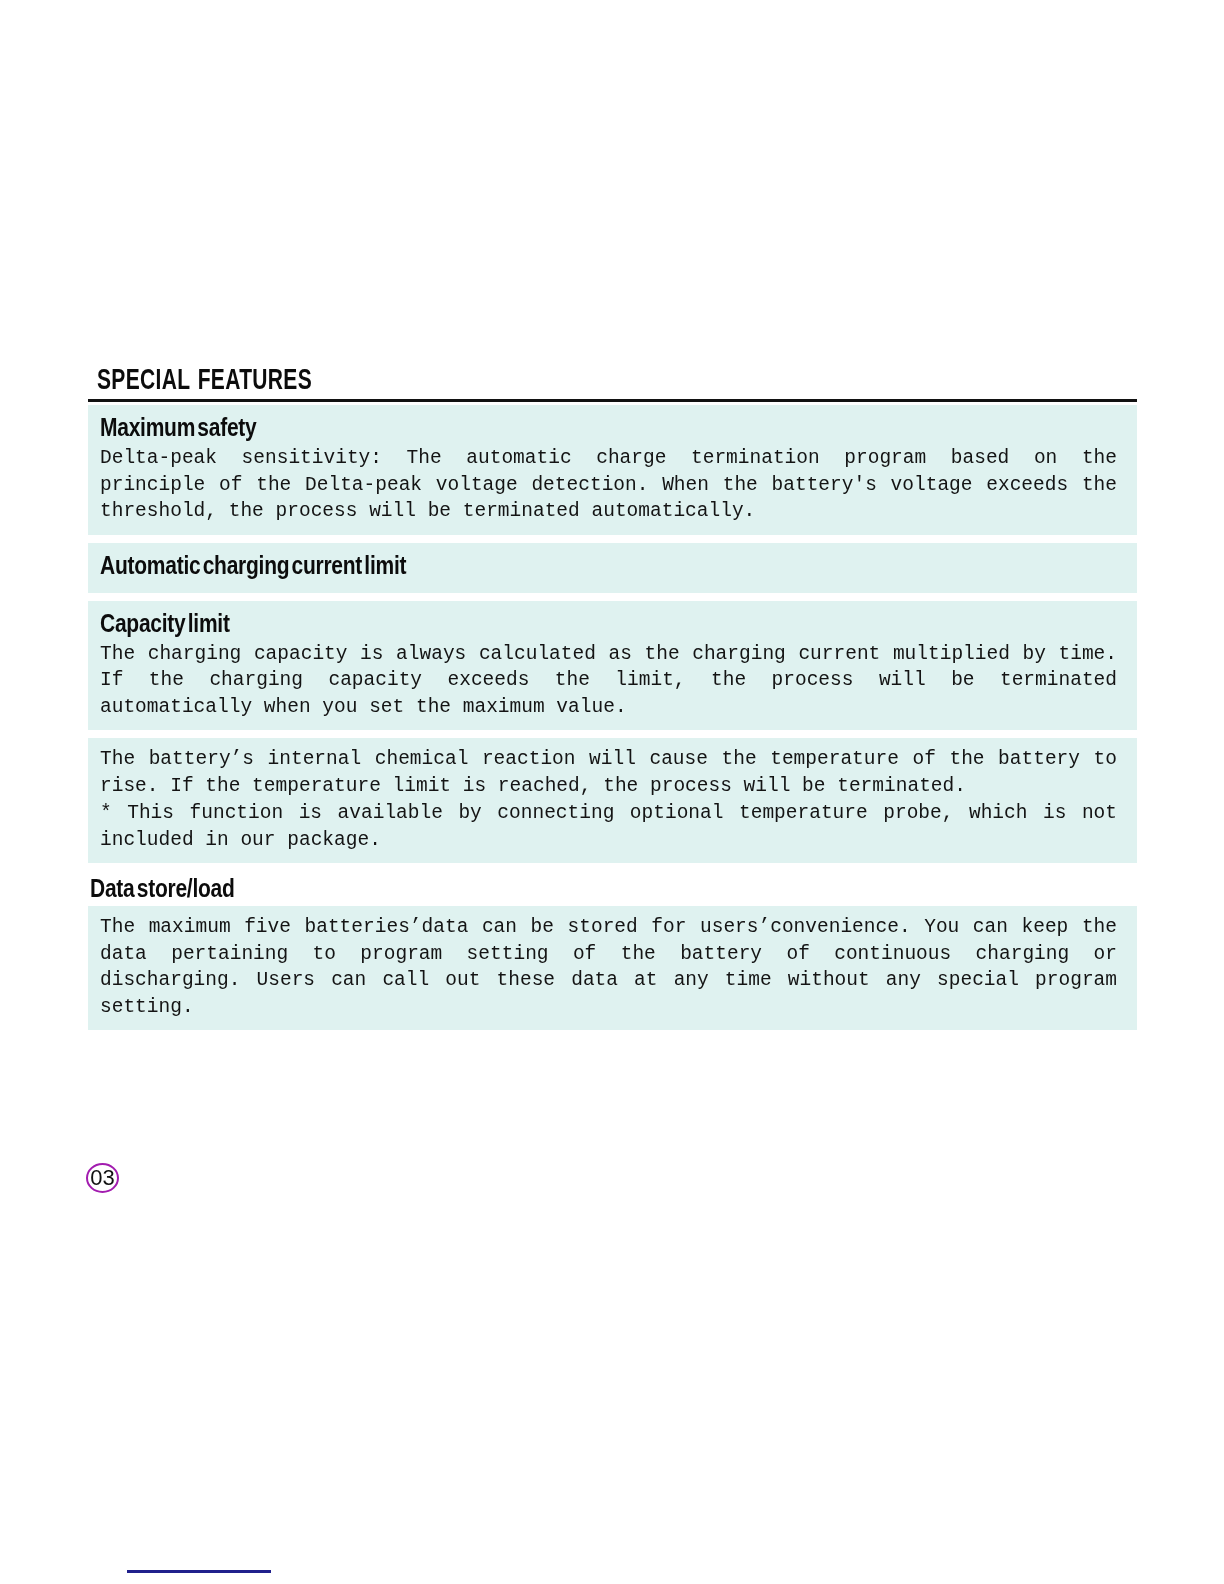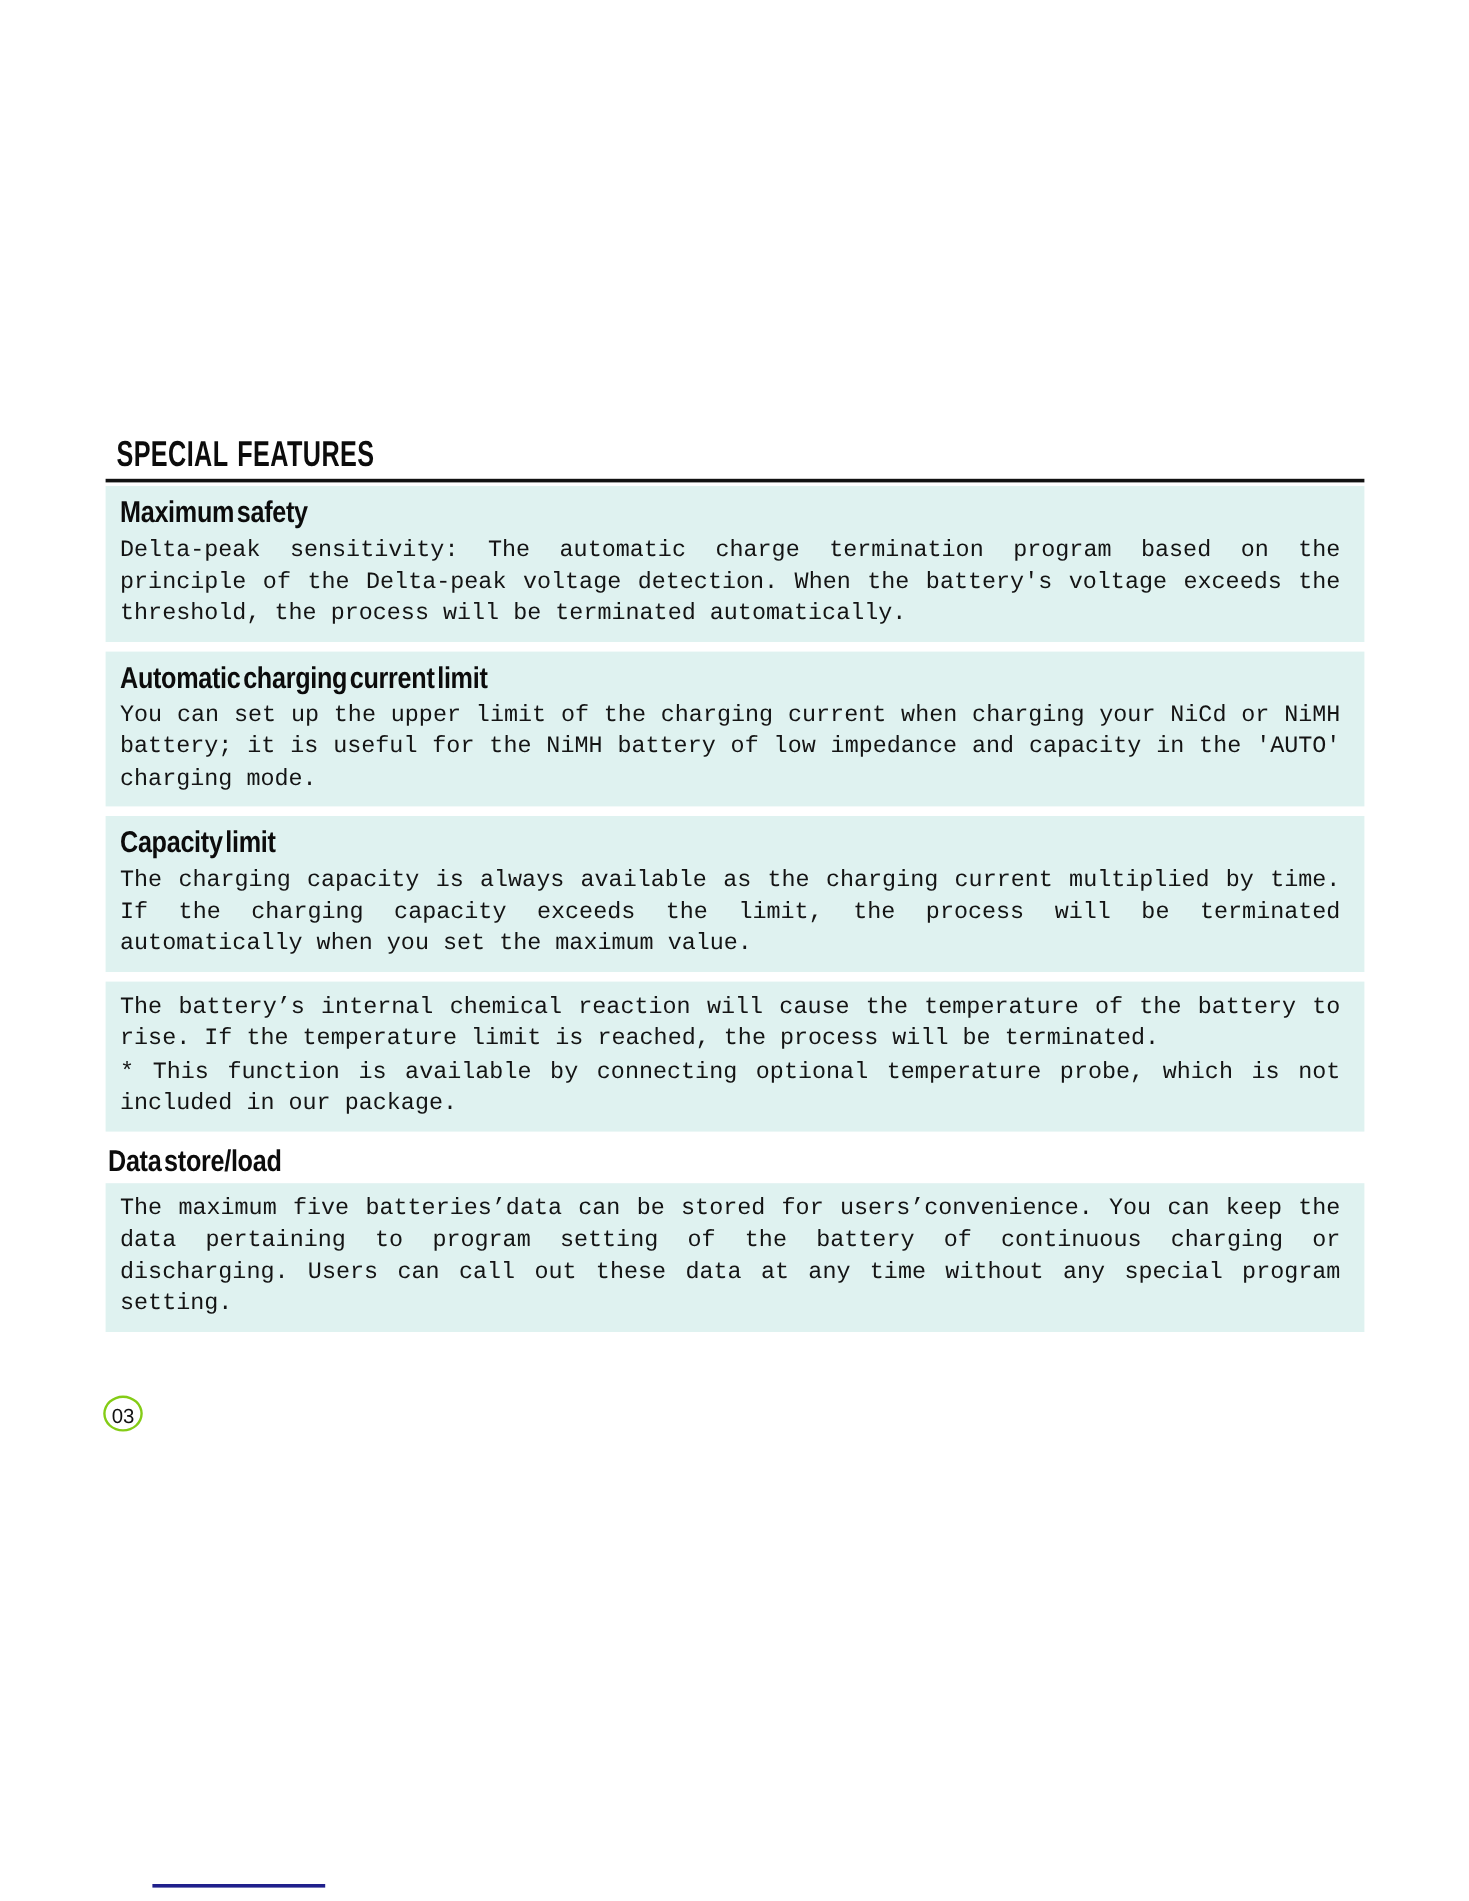--- a/index.html
+++ b/index.html
@@ -78,26 +78,26 @@
     padding-top: 3px;
     padding-bottom: 1px;
   }
   .group .feature { margin-bottom: 0; }
   .page-badge {
     position: absolute;
     left: 86px;
     top: 1163px;
     width: 33px;
     height: 30px;
-    border: 2px solid #84cc16;
+    border: 2px solid #a21caf;
     border-radius: 50%;
     display: flex;
-    align-items: flex-end;
+    align-items: flex-start;
     justify-content: center;
-    font-size: 17px;
+    font-size: 22px;
     color: #111111;
     box-sizing: border-box;
   }
   .bottom-rule {
     position: absolute;
     left: 127px;
     top: 1570px;
     width: 144px;
     height: 3px;
     background: #20208c;
@@ -113,26 +113,25 @@
       <h1 class="doc-title"><span class="cond-title">SPECIAL FEATURES</span></h1>
     </div>
 
     <section class="feature">
       <h2><span class="cond">Maximum safety</span></h2>
       <p>Delta-peak sensitivity: The automatic charge termination program based on the principle of the Delta-peak voltage detection. When the battery's voltage exceeds the threshold, the process will be terminated automatically.</p>
     </section>
 
     <section class="feature">
       <h2><span class="cond">Automatic charging current limit</span></h2>
-      <p>You can set up the upper limit of the charging current when charging your NiCd or NiMH battery; it is useful for the NiMH battery of low impedance and capacity in the 'AUTO' charging mode.</p>
     </section>
 
     <section class="feature">
       <h2><span class="cond">Capacity limit</span></h2>
-      <p>The charging capacity is always available as the charging current multiplied by time. If the charging capacity exceeds the limit, the process will be terminated automatically when you set the maximum value.</p>
+      <p>The charging capacity is always calculated as the charging current multiplied by time. If the charging capacity exceeds the limit, the process will be terminated automatically when you set the maximum value.</p>
     </section>
 
     <section class="feature">
       <p>The battery’s internal chemical reaction will cause the temperature of the battery to rise. If the temperature limit is reached, the process will be terminated.</p>
       <p>* This function is available by connecting optional temperature probe, which is not included in our package.</p>
     </section>
 
 
     <div class="group">
     </div>

